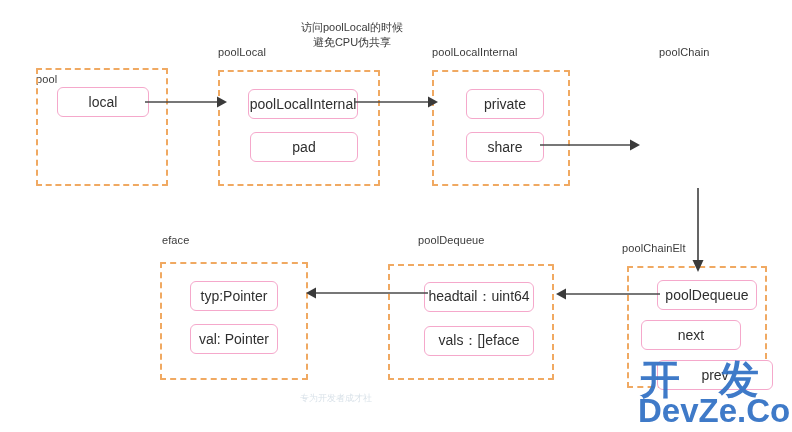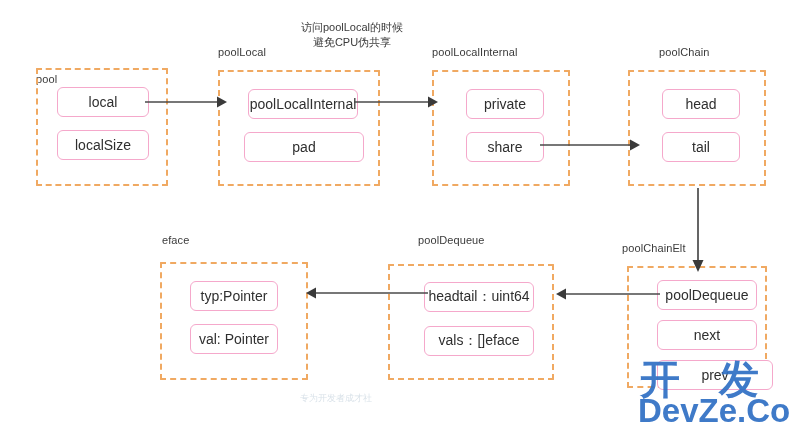--- a/index.html
+++ b/index.html
@@ -96,57 +96,52 @@
 <body>
 
 <div id="canvas">
 
   <div class="note" style="left:272px; top:20px; width:160px;">访问poolLocal的时候
 避免CPU伪共享</div>
 
   <div class="group-label" style="left:36px; top:40px;margin-top:33px;">pool</div>
   <div class="group" style="left:36px; top:68px; width:132px; height:118px;">
     <div class="field" style="left:19px; top:17px; width:92px; height:30px;">local</div>
-    <div class="field" style="left:19px; top:60px; width:92px; height:30px;">localSize</div>
   </div>
 
   <div class="group-label" style="left:218px; top:46px;">poolLocal</div>
   <div class="group" style="left:218px; top:70px; width:162px; height:116px;">
     <div class="field" style="left:28px; top:17px; width:110px; height:30px;">poolLocalInternal</div>
-    <div class="field" style="left:24px; top:60px; width:120px; height:30px;">pad</div>
+    <div class="field" style="left:30px; top:60px; width:108px; height:30px;">pad</div>
   </div>
 
   <div class="group-label" style="left:432px; top:46px;">poolLocalInternal</div>
   <div class="group" style="left:432px; top:70px; width:138px; height:116px;">
     <div class="field" style="left:32px; top:60px; width:78px; height:30px;">share</div>
     <div class="field" style="left:32px; top:17px; width:78px; height:30px;">private</div>
   </div>
 
   <div class="group-label" style="left:628px; top:46px;padding-left:31px;">poolChain</div>
-  <div class="group" style="left:628px; top:70px; width:138px; height:116px;">
-    <div class="field" style="left:32px; top:17px; width:78px; height:30px;">head</div>
-    <div class="field" style="left:32px; top:60px; width:78px; height:30px;">tail</div>
-  </div>
 
   <div class="group-label" style="left:162px; top:234px;">eface</div>
   <div class="group" style="left:160px; top:262px; width:148px; height:118px;">
     <div class="field" style="left:28px; top:60px; width:88px; height:30px;">val: Pointer</div>
     <div class="field" style="left:28px; top:17px; width:88px; height:30px;">typ:Pointer</div>
   </div>
 
   <div class="group-label" style="left:418px; top:234px;">poolDequeue</div>
   <div class="group" style="left:388px; top:264px; width:166px; height:116px;">
     <div class="field" style="left:34px; top:16px; width:110px; height:30px;">headtail：uint64</div>
     <div class="field" style="left:34px; top:60px; width:110px; height:30px;">vals：[]eface</div>
   </div>
 
   <div class="group-label" style="left:622px; top:242px;">poolChainElt</div>
   <div class="group" style="left:627px; top:266px; width:140px; height:122px;">
     <div class="field" style="left:28px; top:12px; width:100px; height:30px;">poolDequeue</div>
-    <div class="field" style="left:28px; top:52px; width:100px; height:30px;">next</div>
+    <div class="field" style="left:12px; top:52px; width:100px; height:30px;">next</div>
     <div class="field" style="left:28px; top:92px; width:116px; height:30px;">prev</div>
   </div>
 
   <svg class="conn" style="left:145px; top:92px; width:82px; height:20px;" viewBox="0 0 82 20">
     <line x1="0" y1="10" x2="72" y2="10"></line>
     <polygon points="72,4.5 82,10 72,15.5"></polygon>
   </svg>
 
   <svg class="conn" style="left:354px; top:92px; width:84px; height:20px;" viewBox="0 0 84 20">
     <line x1="0" y1="10" x2="74" y2="10"></line>

